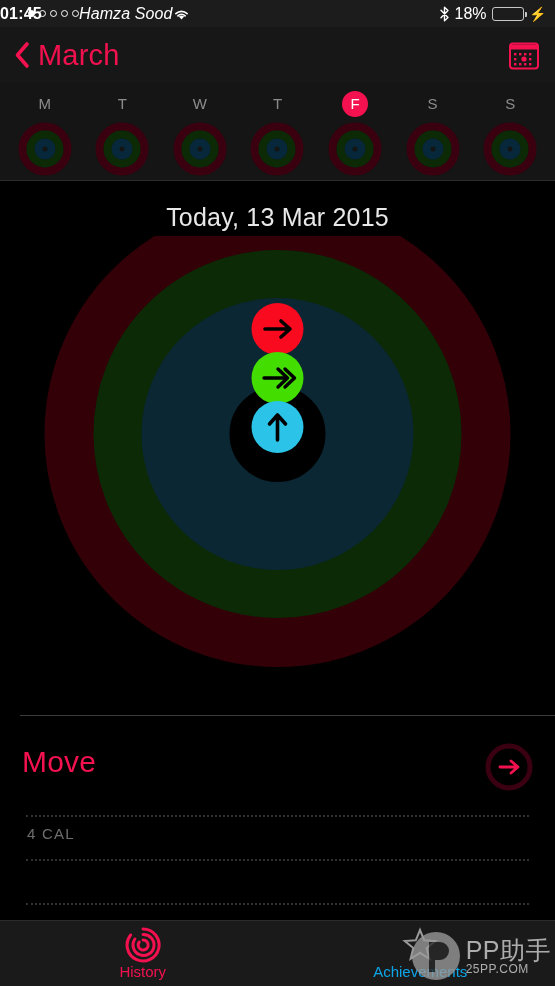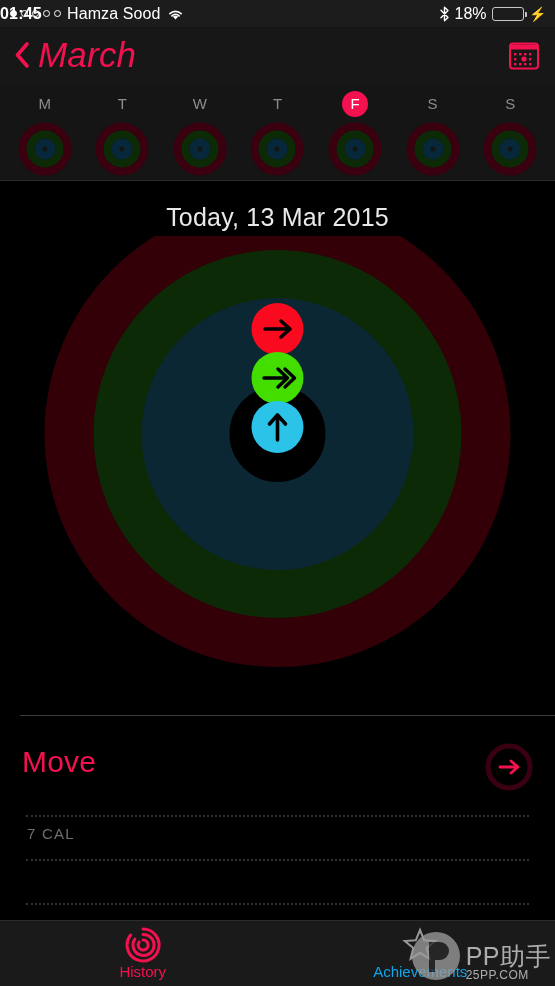--- a/index.html
+++ b/index.html
@@ -18,22 +18,22 @@
   
   .status-bar {
     position: absolute; top: 0; left: 0;
     width: 555px; height: 27px;
     background: #1c1c1c;
     display: flex; align-items: center;
     font-size: 16px;
     color: #fff;
   }
   .sb-left {
-    position: absolute; left: 10px;
-    display: flex; align-items: center; gap: 6px;
+    position: absolute; left: 28px;
+    display: flex; align-items: center;  font-style: italic;
   }
   .sig-dots { display: flex; align-items: center; gap: 4px; }
   .sig-dot {
     width: 7px; height: 7px; border-radius: 50%;
     border: 1px solid #fff; box-sizing: border-box;
   }
   .sig-dot.on { background: #fff; }
   .carrier { font-size: 16px; letter-spacing: .1px; }
   .wifi-icon { width: 17px; height: 13px; position: relative; display:inline-block; }
   .sb-center {
@@ -69,21 +69,21 @@
     width: 555px; height: 56px;
     background: #171717;
     display: flex; align-items: center;
   }
   .nav-back {
     display: flex; align-items: center; gap: 8px;
     margin-left: 14px; cursor: pointer;
   }
   .chev-left { width: 16px; height: 28px; }
   .nav-back-label {
-    color: #f2114f; font-size: 35px; letter-spacing: .2px; font-style: italic;
+    color: #f2114f; font-size: 29px; letter-spacing: .2px;
   }
   .nav-cal-btn {
     position: absolute; right: 16px; top: 14px;
     width: 30px; height: 30px;
   }
 
   
   .week-strip {
     position: absolute; top: 83px; left: 0;
     width: 555px; height: 97px;
@@ -174,21 +174,21 @@
     gap: 0; cursor: pointer; padding-left: 8px;
   }
   .tab-icon { width: 36px; height: 36px; }
   .tab-label { font-size: 15px; }
   .tab-item.active .tab-label { color: #f4114f; }
   .tab-item.inactive .tab-label { color: #0ea5e9; }
 
   
   .watermark {
     position: absolute; right: 4px; bottom: 4px;
-    display: flex; align-items: flex-end; gap: 4px;
+    display: flex; align-items: center; gap: 4px;
     opacity: .78; pointer-events: none;
   }
   .wm-logo { width: 52px; height: 52px; }
   .wm-text { display: flex; flex-direction: column; line-height: 1.05; }
   .wm-top { font-size: 25px; color: #d6d6d6; letter-spacing: .5px; }
   .wm-bot { font-size: 12px; color: #d6d6d6; letter-spacing: .5px; }
 </style>
 </head>
 <body>
 
@@ -376,21 +376,21 @@
     <div class="detail-title">Move</div>
     <div class="detail-arrow-btn">
       <svg width="48" height="48" viewBox="0 0 48 48">
         <circle cx="24" cy="24" r="21" fill="none" stroke="#3a0011" stroke-width="5"></circle>
         <path d="M15 24 H32 M26 18 L33 24 L26 30" stroke="#f4114f" stroke-width="2.8" fill="none" stroke-linecap="round" stroke-linejoin="round"></path>
       </svg>
     </div>
 
     <div class="chart-area">
       <div class="gridline" style="top:0px;"></div>
-      <div class="cal-label" style="top:10px;">7 CAL</div>
+      <div class="cal-label" style="top:10px;">4 CAL</div>
       <div class="gridline" style="top:44px;"></div>
       <div class="gridline" style="top:88px;"></div>
       <div class="gridline" style="top:131px;"></div>
     </div>
   </div>
 </div>
 
 <div class="tab-bar">
   <div class="tab-item active">
     <span class="tab-icon">

